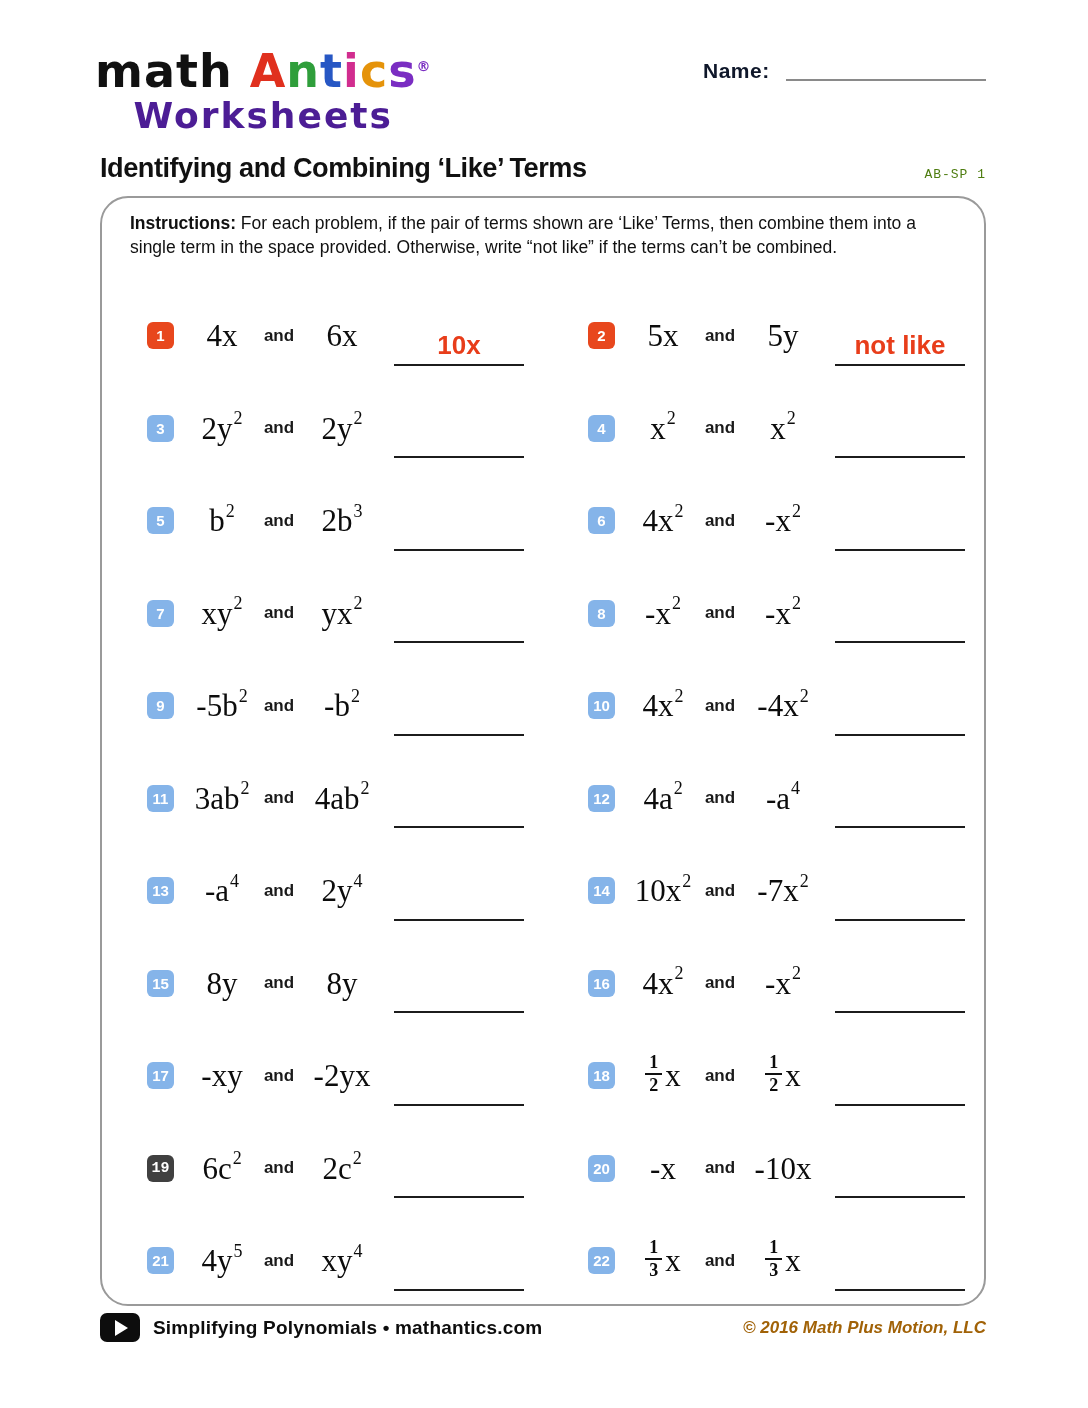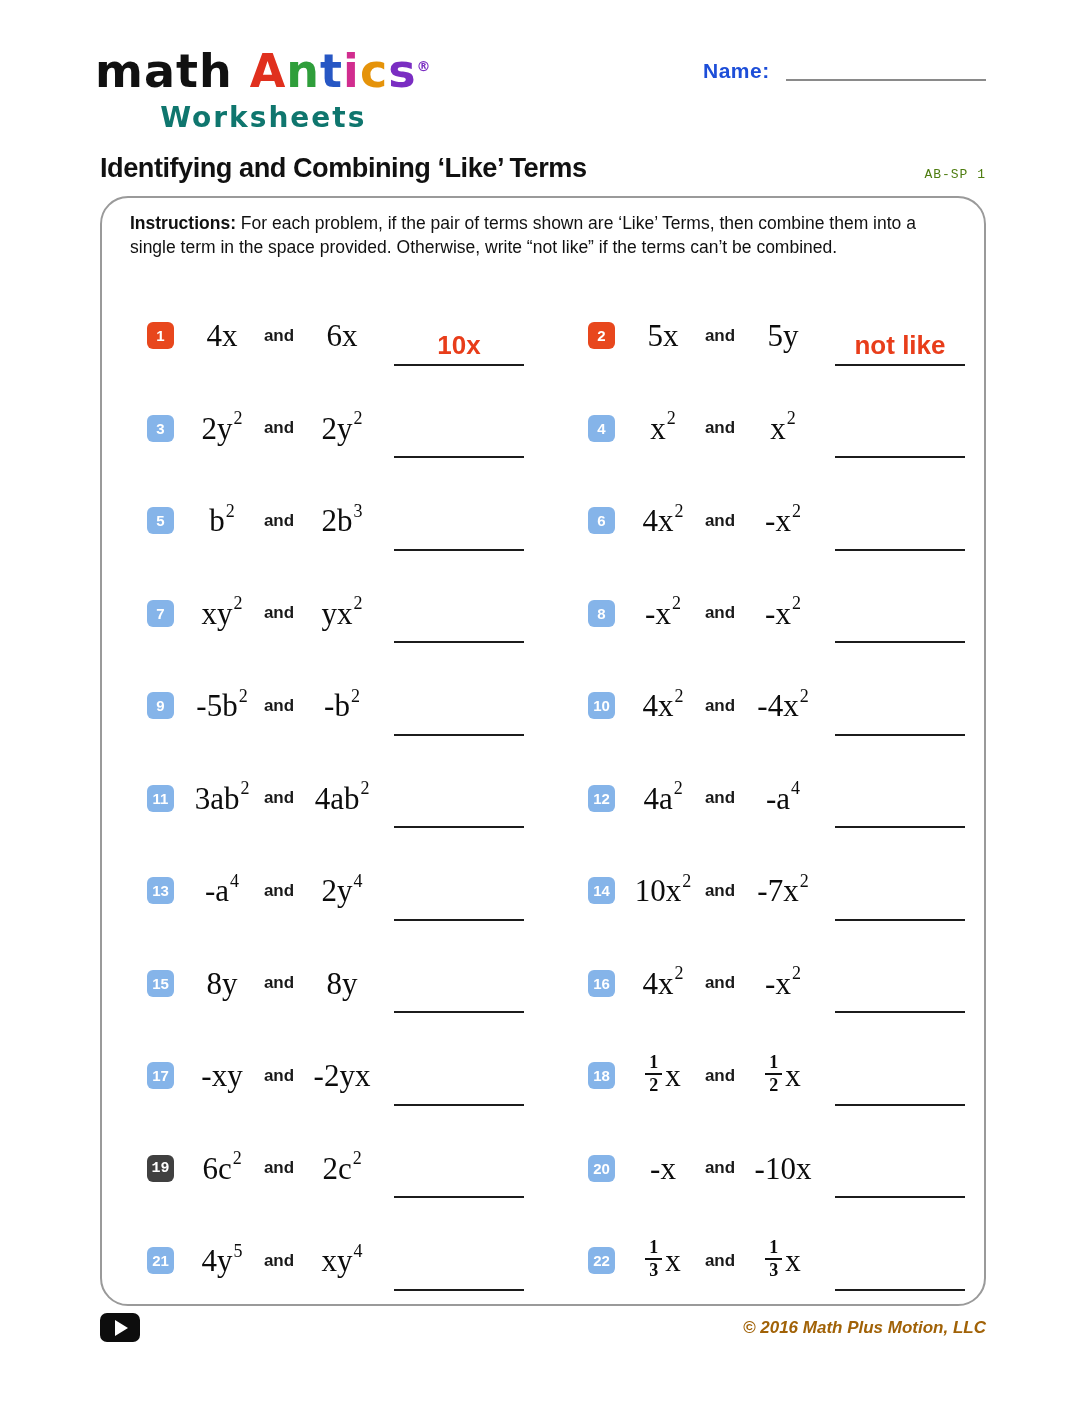--- a/index.html
+++ b/index.html
@@ -6,26 +6,26 @@
   .page{position:relative;width:1060px;height:1408px;background:#fff;
         font-family:"Liberation Sans",sans-serif;color:#111;overflow:hidden;}
 
   
   .top{position:absolute;left:0;top:0;width:100%;}
   .logo{position:absolute;left:95px;top:48px;line-height:1;}
   .logo-line1{font-family:"DejaVu Sans",sans-serif;font-weight:bold;font-size:46px;letter-spacing:1px;}
   .logo-line1 .lw{display:inline-block;}
   .logo-math{color:#111;}
   .logo-reg{font-size:14px;vertical-align:super;}
-  .logo-line2{font-family:"DejaVu Sans",sans-serif;font-weight:bold;font-size:28px;color:#0f766e;
-              margin-top:10px;text-align:center;letter-spacing:2px;}
+  .logo-line2{font-family:"DejaVu Sans",sans-serif;font-weight:bold;font-size:36px;color:#4c1d95;
+              margin-top:4px;text-align:center;letter-spacing:2px;}
 
   .fields{position:absolute;left:703px;top:55px;width:283px;}
   .field{display:flex;align-items:flex-end;margin-bottom:19px;}
-  .flabel{font-weight:bold;font-size:21px;color:#1d4ed8;letter-spacing:0.5px;margin-right:16px;line-height:1;}
+  .flabel{font-weight:bold;font-size:21px;color:#0f172a;letter-spacing:0.5px;margin-right:16px;line-height:1;}
   .fline{flex:1;border-bottom:2px solid #8a8a8a;height:24px;}
 
   
   .title-row{position:absolute;left:100px;top:152px;width:886px;display:flex;align-items:flex-end;justify-content:space-between;}
   .page-title{margin:0;font-size:28px;font-weight:bold;letter-spacing:-0.5px;
               font-family:"Liberation Sans",sans-serif;transform:scaleX(0.97);transform-origin:left;}
   .doccode{font-family:Liberation Mono, monospace;font-size:13px;color:#4d7c0f;letter-spacing:1px;padding-bottom:2px;}
 
   
   .box{position:absolute;left:100px;top:196px;width:886px;height:1110px;box-sizing:border-box;
@@ -448,16 +448,17 @@
       <span class="answer" style="color: rgb(232, 61, 26);"></span>
     </span>
   </div>
 </div>
   </section>
 
   <div class="footer">
     <span class="play">
         <span class="play-tri"></span>
       </span>
+    <span class="footer-title">Simplifying Polynomials • mathantics.com</span>
     <span class="copyright">© 2016 Math Plus Motion, LLC</span>
   </div>
 
 </div>
 
 </body></html>

